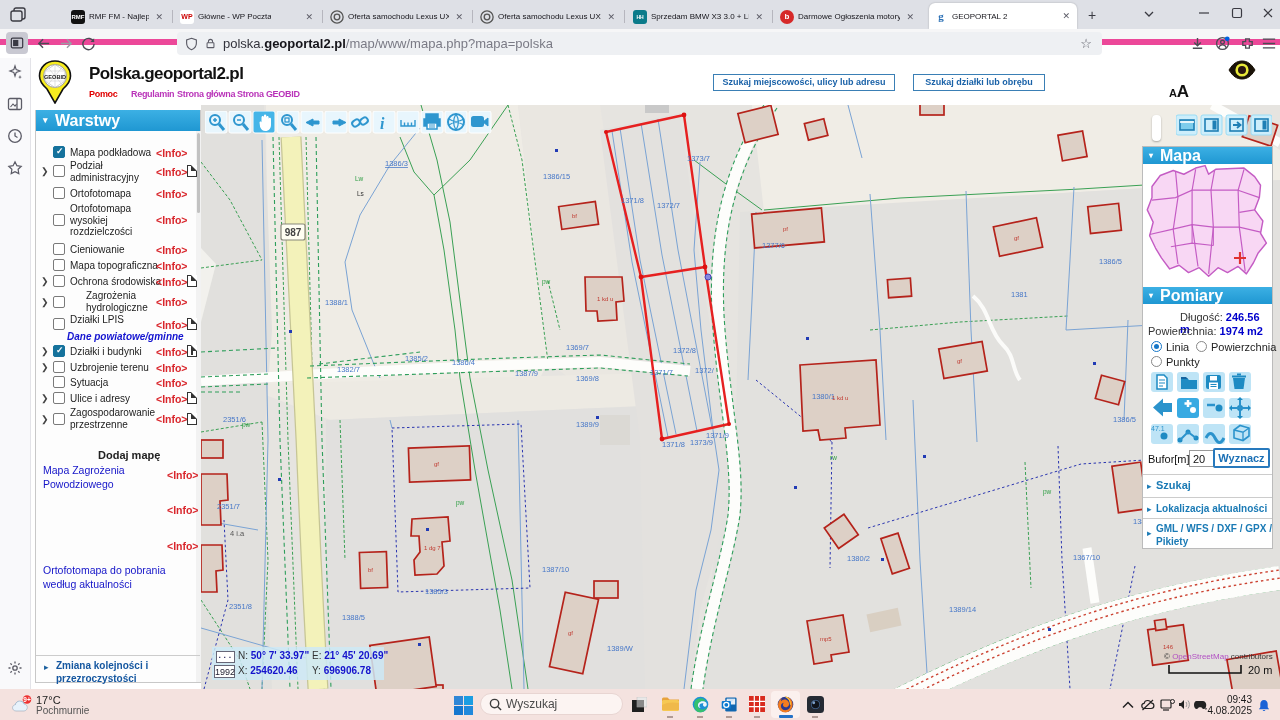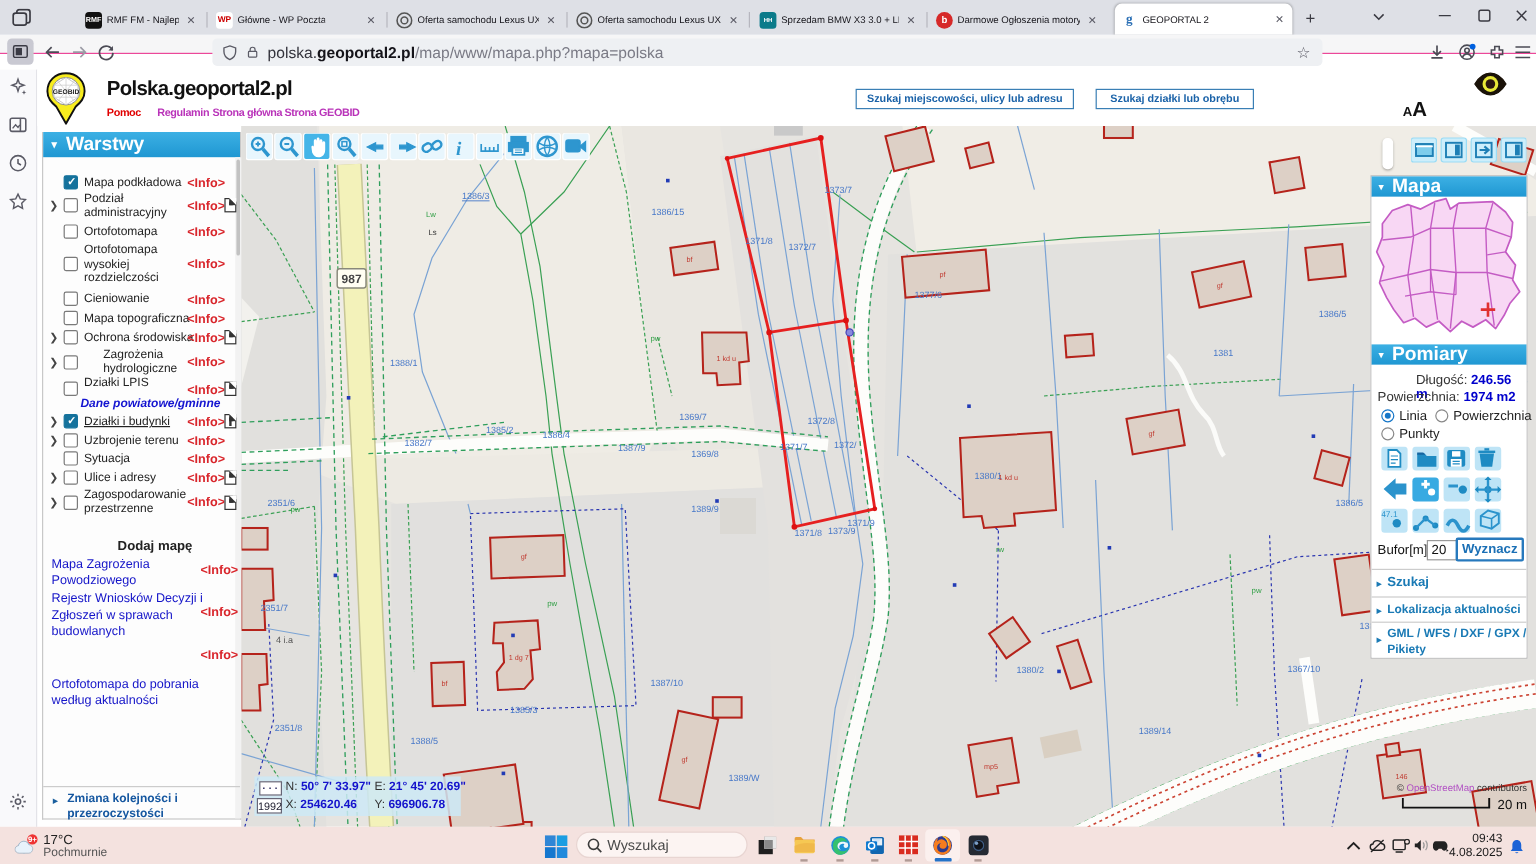--- a/index.html
+++ b/index.html
@@ -6,21 +6,21 @@
 body{font-family:"Liberation Sans",sans-serif;position:relative;background:#fff;}
 .abs{position:absolute;}
 
 #tabbar{left:0;top:0;width:1280px;height:29px;background:#dee0e6;}
 .tab{position:absolute;top:4px;height:25px;font-size:8px;color:#15141a;display:flex;align-items:center;padding:0 5px;white-space:nowrap;overflow:hidden;}
 .tab .tx{overflow:hidden;text-overflow:clip;flex:1;margin:0 4px;}
 .tab .cl{color:#5b5b66;font-size:9px;padding:0 2px;}
 .tab.active{background:#fff;border-radius:6px 6px 0 0;box-shadow:0 0 2px rgba(0,0,0,.25);top:3px;height:26px;}
 .tabsep{position:absolute;top:10px;width:1px;height:13px;background:#b6b6be;}
 .favi{width:14px;height:14px;flex:none;border-radius:3px;display:flex;align-items:center;justify-content:center;font-size:9px;font-weight:bold;color:#fff;}
-#navbar{left:0;top:29px;width:1280px;height:16px;background:#f6f6f7;border-bottom:1px solid #ec4899;}
+#navbar{left:0;top:29px;width:1280px;height:16px;background:#f6f6f7;border-bottom:6px solid #ec4899;}
 .navic{position:absolute;color:#4b4b55;font-size:14px;top:5px;}
 #urlbar{position:absolute;left:177px;top:3px;width:925px;height:23px;background:#eef0f3;border-radius:4px;font-size:13px;color:#5b5b66;display:flex;align-items:center;padding:0 8px;}
 
 #ffside{left:0;top:58px;width:31px;height:631px;background:#f9f9fb;border-right:1px solid #e3e3e8;}
 .sic{position:absolute;left:7px;width:16px;height:16px;color:#5b5b66;font-size:13px;text-align:center;line-height:16px;}
 
 #phead{left:31px;top:58px;width:1249px;height:47px;background:#fff;}
 #ptitle{position:absolute;left:58px;top:6px;font-size:17px;font-weight:bold;color:#111;letter-spacing:-0.6px;}
 .plink{position:absolute;top:31px;font-size:9px;font-weight:bold;white-space:nowrap;letter-spacing:-0.3px;}
 .pbtn{position:absolute;top:16px;height:17px;white-space:nowrap;border:1px solid #3a7fb5;background:#fff;color:#1a62a8;font-size:9px;font-weight:bold;text-align:center;line-height:15px;letter-spacing:0px;}
@@ -553,21 +553,21 @@
     <div class="cb" style="left:17px;top:186px;"></div>
     <div class="ltxt" style="top:180px;margin-left:16px;">Zagrożenia<br>hydrologiczne</div>
     <div class="info" style="left:120px;top:186px;">&lt;Info&gt;</div>
   <div class="cb" style="left:17px;top:208px;"></div>
     <div class="ltxt" style="top:204px;text-align:center;">Działki LPIS</div>
     <div class="info" style="left:120px;top:209px;">&lt;Info&gt;</div>
     <div class="ficon" style="left:151px;top:208px;"></div>
   <div class="abs" style="left:31px;top:221px;font-size:10px;font-weight:bold;font-style:italic;color:#1414d0;white-space:nowrap;">Dane powiatowe/gminne</div>
   <div class="exp" style="left:5px;top:236px;">❯</div>
     <div class="cb ck" style="left:17px;top:235px;"></div>
-    <div class="ltxt" style="top:236px;text-decoration:underline;">Działki i budynki</div>
+    <div class="ltxt" style="top:236px;">Działki i budynki</div>
     <div class="info" style="left:120px;top:236px;">&lt;Info&gt;</div>
     <div class="ficon" style="left:151px;top:235px;">
       <div style="position:absolute;left:3px;top:2px;width:2px;height:7px;background:#333;"></div>
     </div>
   <div class="exp" style="left:5px;top:252px;">❯</div>
     <div class="cb" style="left:17px;top:251px;"></div>
     <div class="ltxt" style="top:252px;">Uzbrojenie terenu</div>
     <div class="info" style="left:120px;top:252px;">&lt;Info&gt;</div>
   <div class="cb" style="left:17px;top:266px;"></div>
     <div class="ltxt" style="top:267px;">Sytuacja</div>
@@ -578,21 +578,20 @@
     <div class="info" style="left:120px;top:283px;">&lt;Info&gt;</div>
     <div class="ficon" style="left:151px;top:282px;"></div>
   <div class="exp" style="left:5px;top:304px;">❯</div>
     <div class="cb" style="left:17px;top:303px;"></div>
     <div class="ltxt" style="top:297px;">Zagospodarowanie<br>przestrzenne</div>
     <div class="info" style="left:120px;top:303px;">&lt;Info&gt;</div>
     <div class="ficon" style="left:151px;top:303px;"></div>
   <div class="abs" style="left:62px;top:339px;font-size:11px;font-weight:bold;color:#222;">Dodaj mapę</div>
   <div class="abs bluelink" style="left:7px;top:354px;font-size:10.5px;line-height:13.5px;">Mapa Zagrożenia<br>Powodziowego</div>
     <div class="info" style="left:131px;top:359px;">&lt;Info&gt;</div>
-  <div class="abs bluelink" style="left:7px;top:383px;font-size:10.5px;line-height:13.5px;">Rejestr Wniosków Decyzji i<br>Zgłoszeń w sprawach<br>budowlanych</div>
     <div class="info" style="left:131px;top:394px;">&lt;Info&gt;</div>
   <div class="abs bluelink" style="left:7px;top:425px;font-size:10.5px;line-height:13.5px;margin-top:29px;">Ortofotomapa do pobrania<br>według aktualności</div>
     <div class="info" style="left:131px;top:430px;">&lt;Info&gt;</div>
   <div class="abs" style="left:0;top:545px;width:164px;height:1px;background:#ccc;"></div>
   <div class="abs" style="left:8px;top:552px;font-size:9px;color:#1a5f9e;">▸</div>
   <div class="abs" style="left:20px;top:549px;font-size:10px;font-weight:bold;color:#1557a0;line-height:13px;">Zmiana kolejności i<br>przezroczystości</div>
 </div>
 
 <div class="abs" id="rpanel">
   <div class="bluehead rhead">Mapa referencyjna</div>

